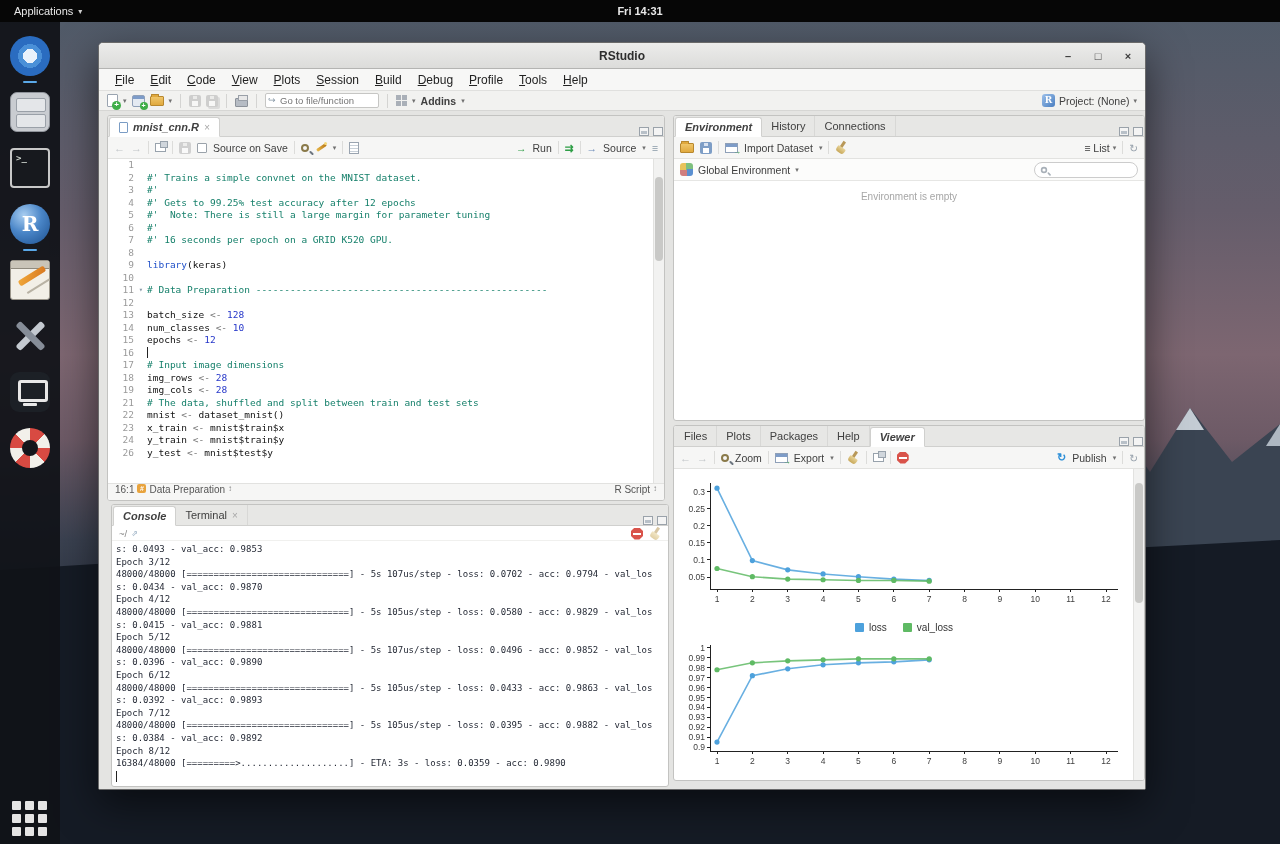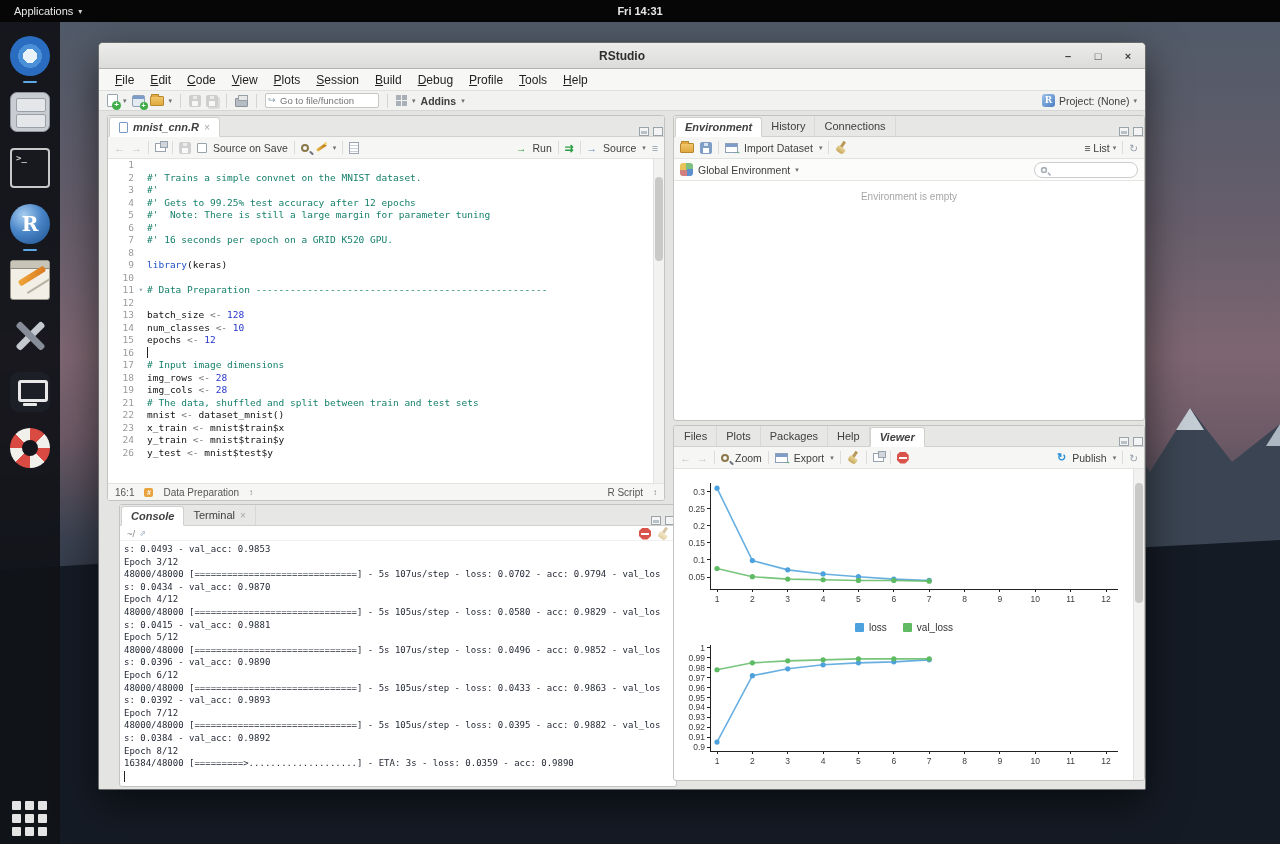--- a/index.html
+++ b/index.html
@@ -126,21 +126,21 @@
   
   .editor { flex:1; position:relative; overflow:hidden; font:9.5px "DejaVu Sans Mono", monospace; line-height:12.5px; }
   .code-line { display:flex; height:12.5px; white-space:pre; }
   .ln { width:30px; flex-shrink:0; text-align:right; padding-right:4px; color:#9a9a9a; position:relative; }
   .ln .fold { position:absolute; right:-5px; top:0; font-size:7px; color:#8a9aa8; }
   .code-text { padding-left:9px; color:#111; }
   .tok-com { color:#16806b; } .tok-num { color:#2536c9; } .tok-fun { color:#2050c8; } .tok-op { color:#777; } .tok-id { color:#111; }
   .ed-caret { display:inline-block; width:1px; height:11px; background:#222; vertical-align:text-top; }
   .vscroll { position:absolute; right:0; top:0; bottom:0; width:11px; background:#f2f2f1; border-left:1px solid #e2e2e0; }
   .vscroll .thumb { position:absolute; left:1px; width:8px; background:#c9c9c7; border-radius:4px; }
-  .src-status { height:17px; background:#f6f6f5; border-top:1px solid #e2e2e0; display:flex; align-items:center; gap:10px; padding:8px 7px; font-size:10px; color:#555; flex-shrink:0; }
+  .src-status { height:17px; background:#f6f6f5; border-top:1px solid #e2e2e0; display:flex; align-items:flex-start; gap:3px; padding:0 7px; font-size:10px; color:#555; flex-shrink:0; }
   .updn { font-size:8px; color:#888; }
 
   
   .console-path { height:15px; display:flex; align-items:center; gap:4px; padding:0 7px; font-size:9.5px; color:#888; border-bottom:1px solid #f0f0ee; flex-shrink:0; position:relative; }
   .console-icons { position:absolute; right:6px; top:1px; display:flex; gap:6px; align-items:center; }
   .console-out { flex:1; font:9px "DejaVu Sans Mono", monospace; line-height:12.6px; color:#1f2430; padding:2px 4px; white-space:pre; overflow:hidden; }
 
   
   .env-scope { height:22px; background:#fcfcfb; border-bottom:1px solid #e6e6e4; display:flex; align-items:center; gap:5px; padding:0 6px; font-size:10.5px; color:#404040; flex-shrink:0; }
   .env-search { margin-left:auto; width:104px; height:16px; border:1px solid #ccc; border-radius:8px; background:#fff; display:flex; align-items:center; padding-left:5px; gap:3px; }
@@ -341,21 +341,21 @@
           <span>16:1</span>
           <span class="ic ic-section">#</span>
           <span>Data Preparation</span>
           <span class="updn">↕</span>
           <span class="spacer"></span>
           <span>R Script</span>
           <span class="updn">↕</span>
         </div>
       </div>
 
-      <div class="pane" style="left:20px; top:393px; width:558px; height:283px;">
+      <div class="pane" style="left:12px; top:393px; width:558px; height:283px;">
         <div class="pane-tabbar" id="console-tabbar">
             <div class="tab active">
               <span>Console</span>
             </div>
             <div class="tab">
               <span>Terminal</span>
               <span class="x">×</span>
             </div>
             <div class="pane-ctl">
               <span class="pm pm-min"></span>

